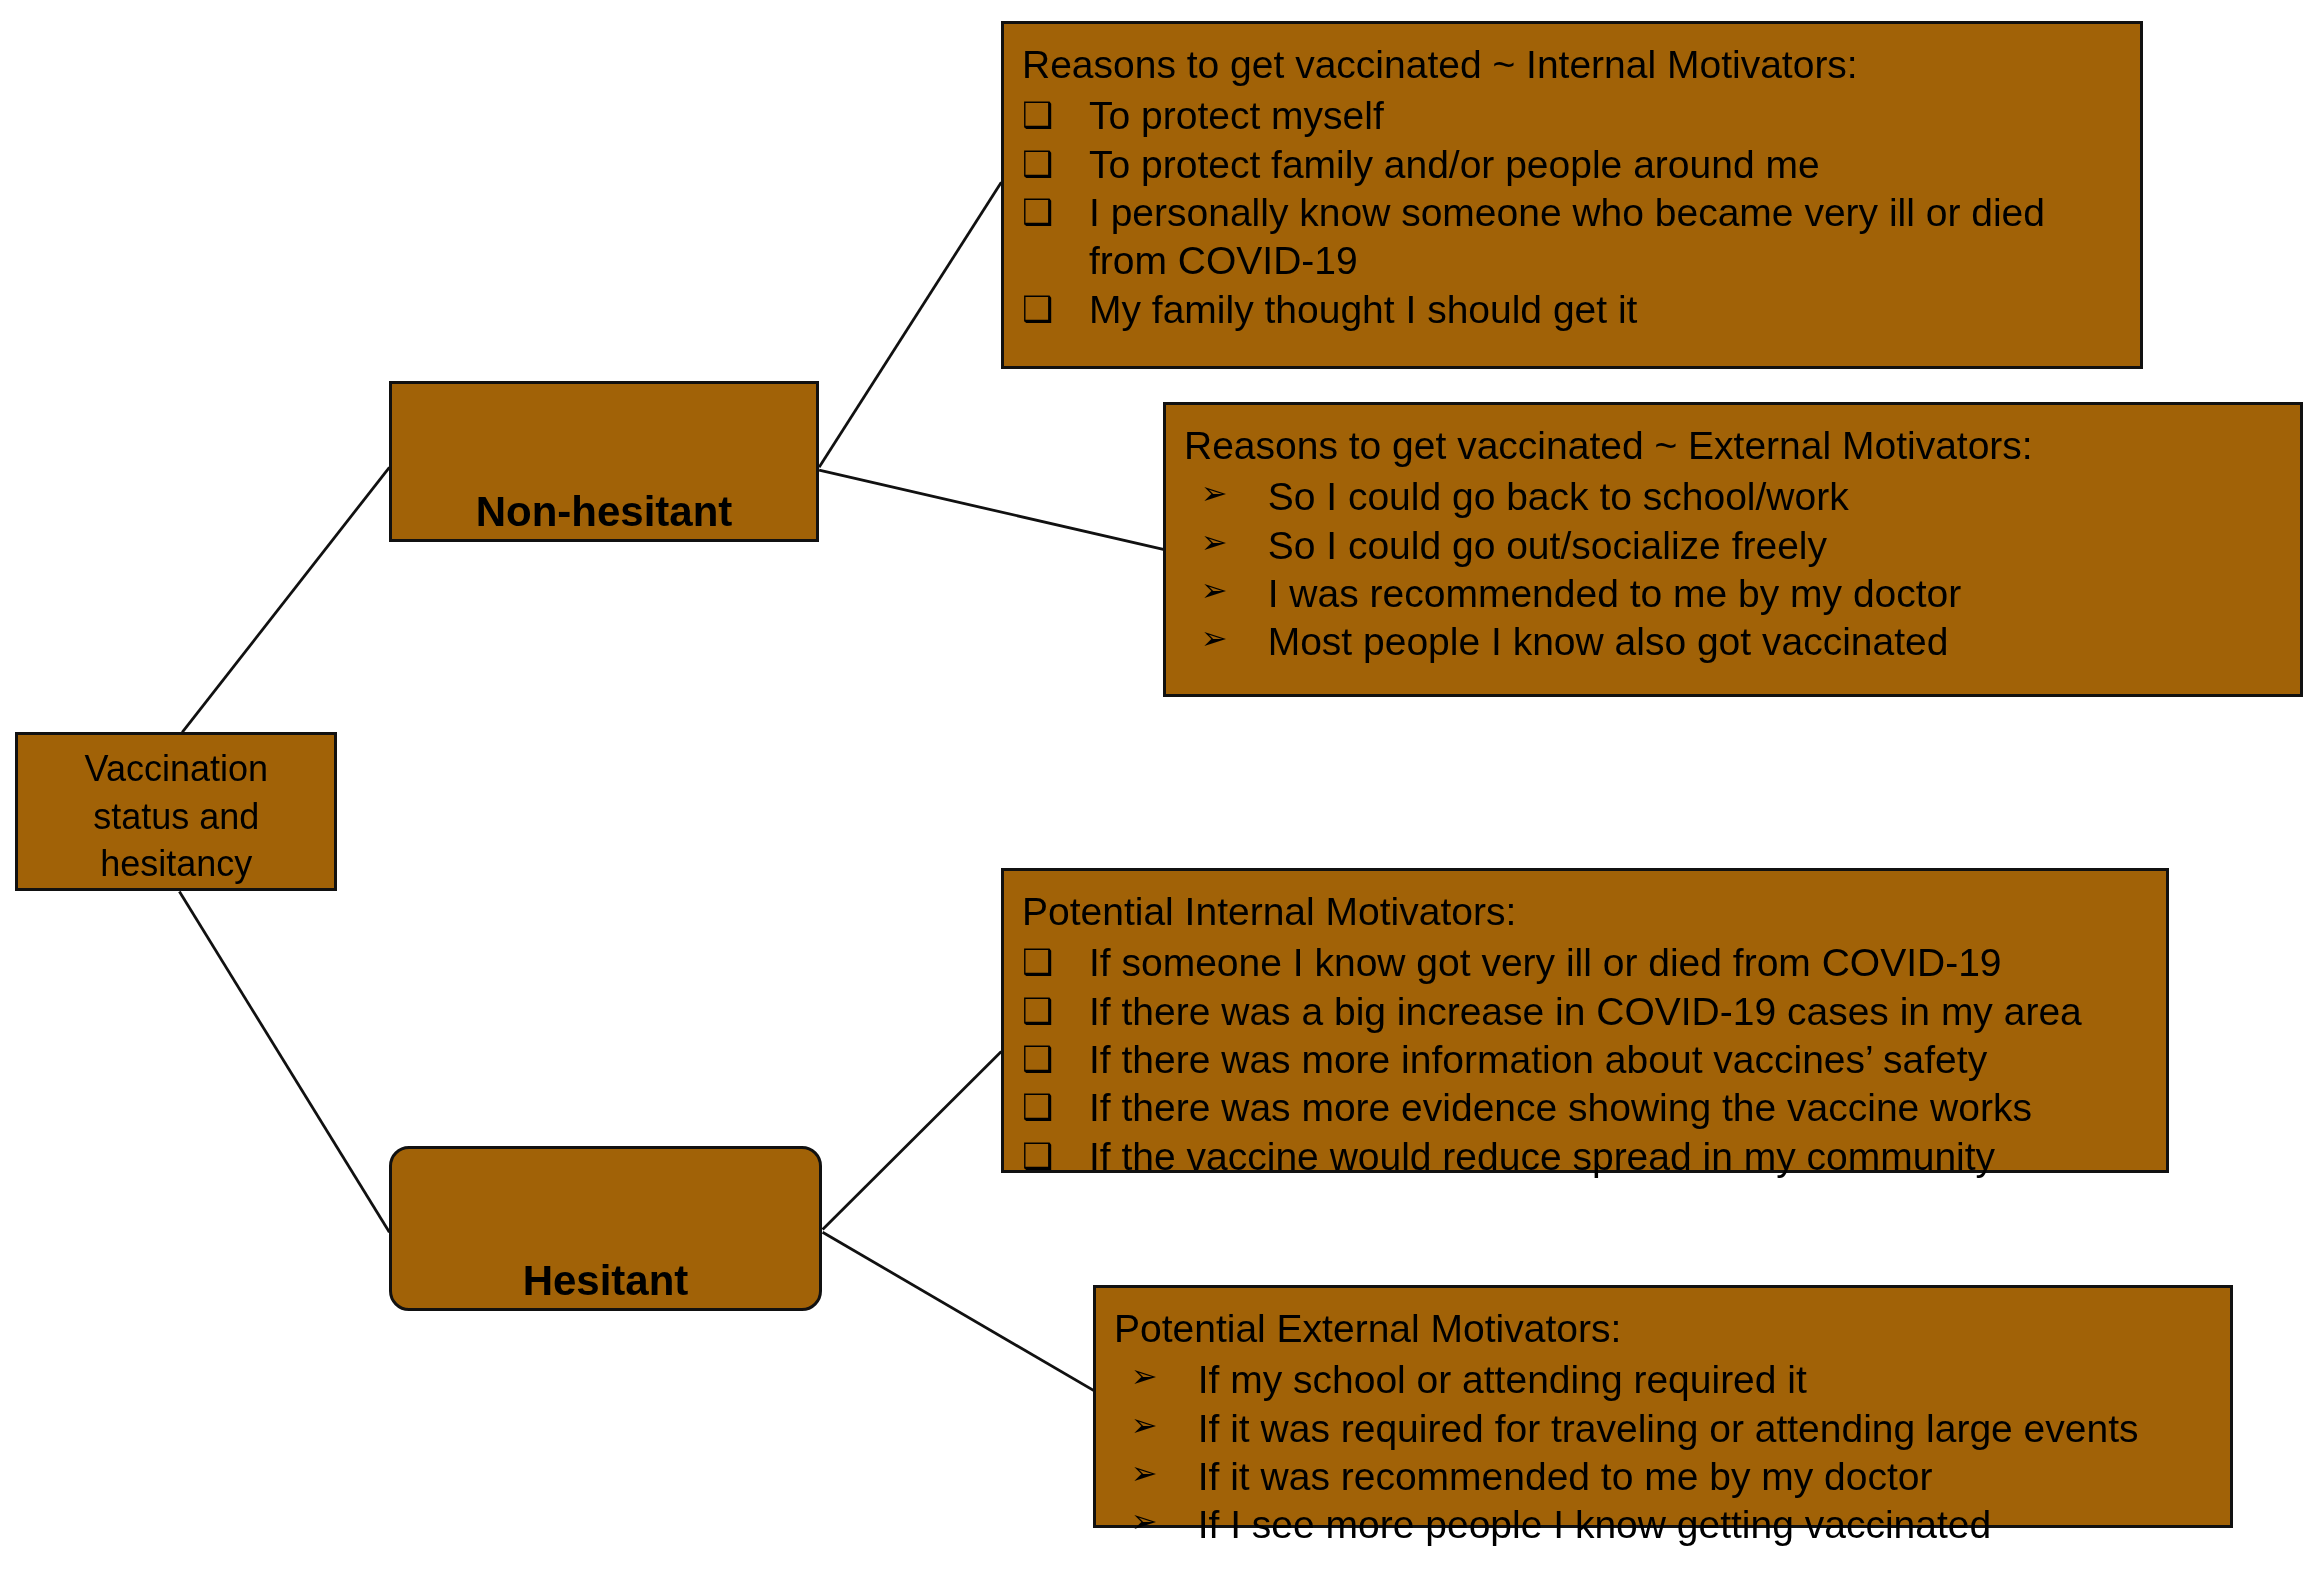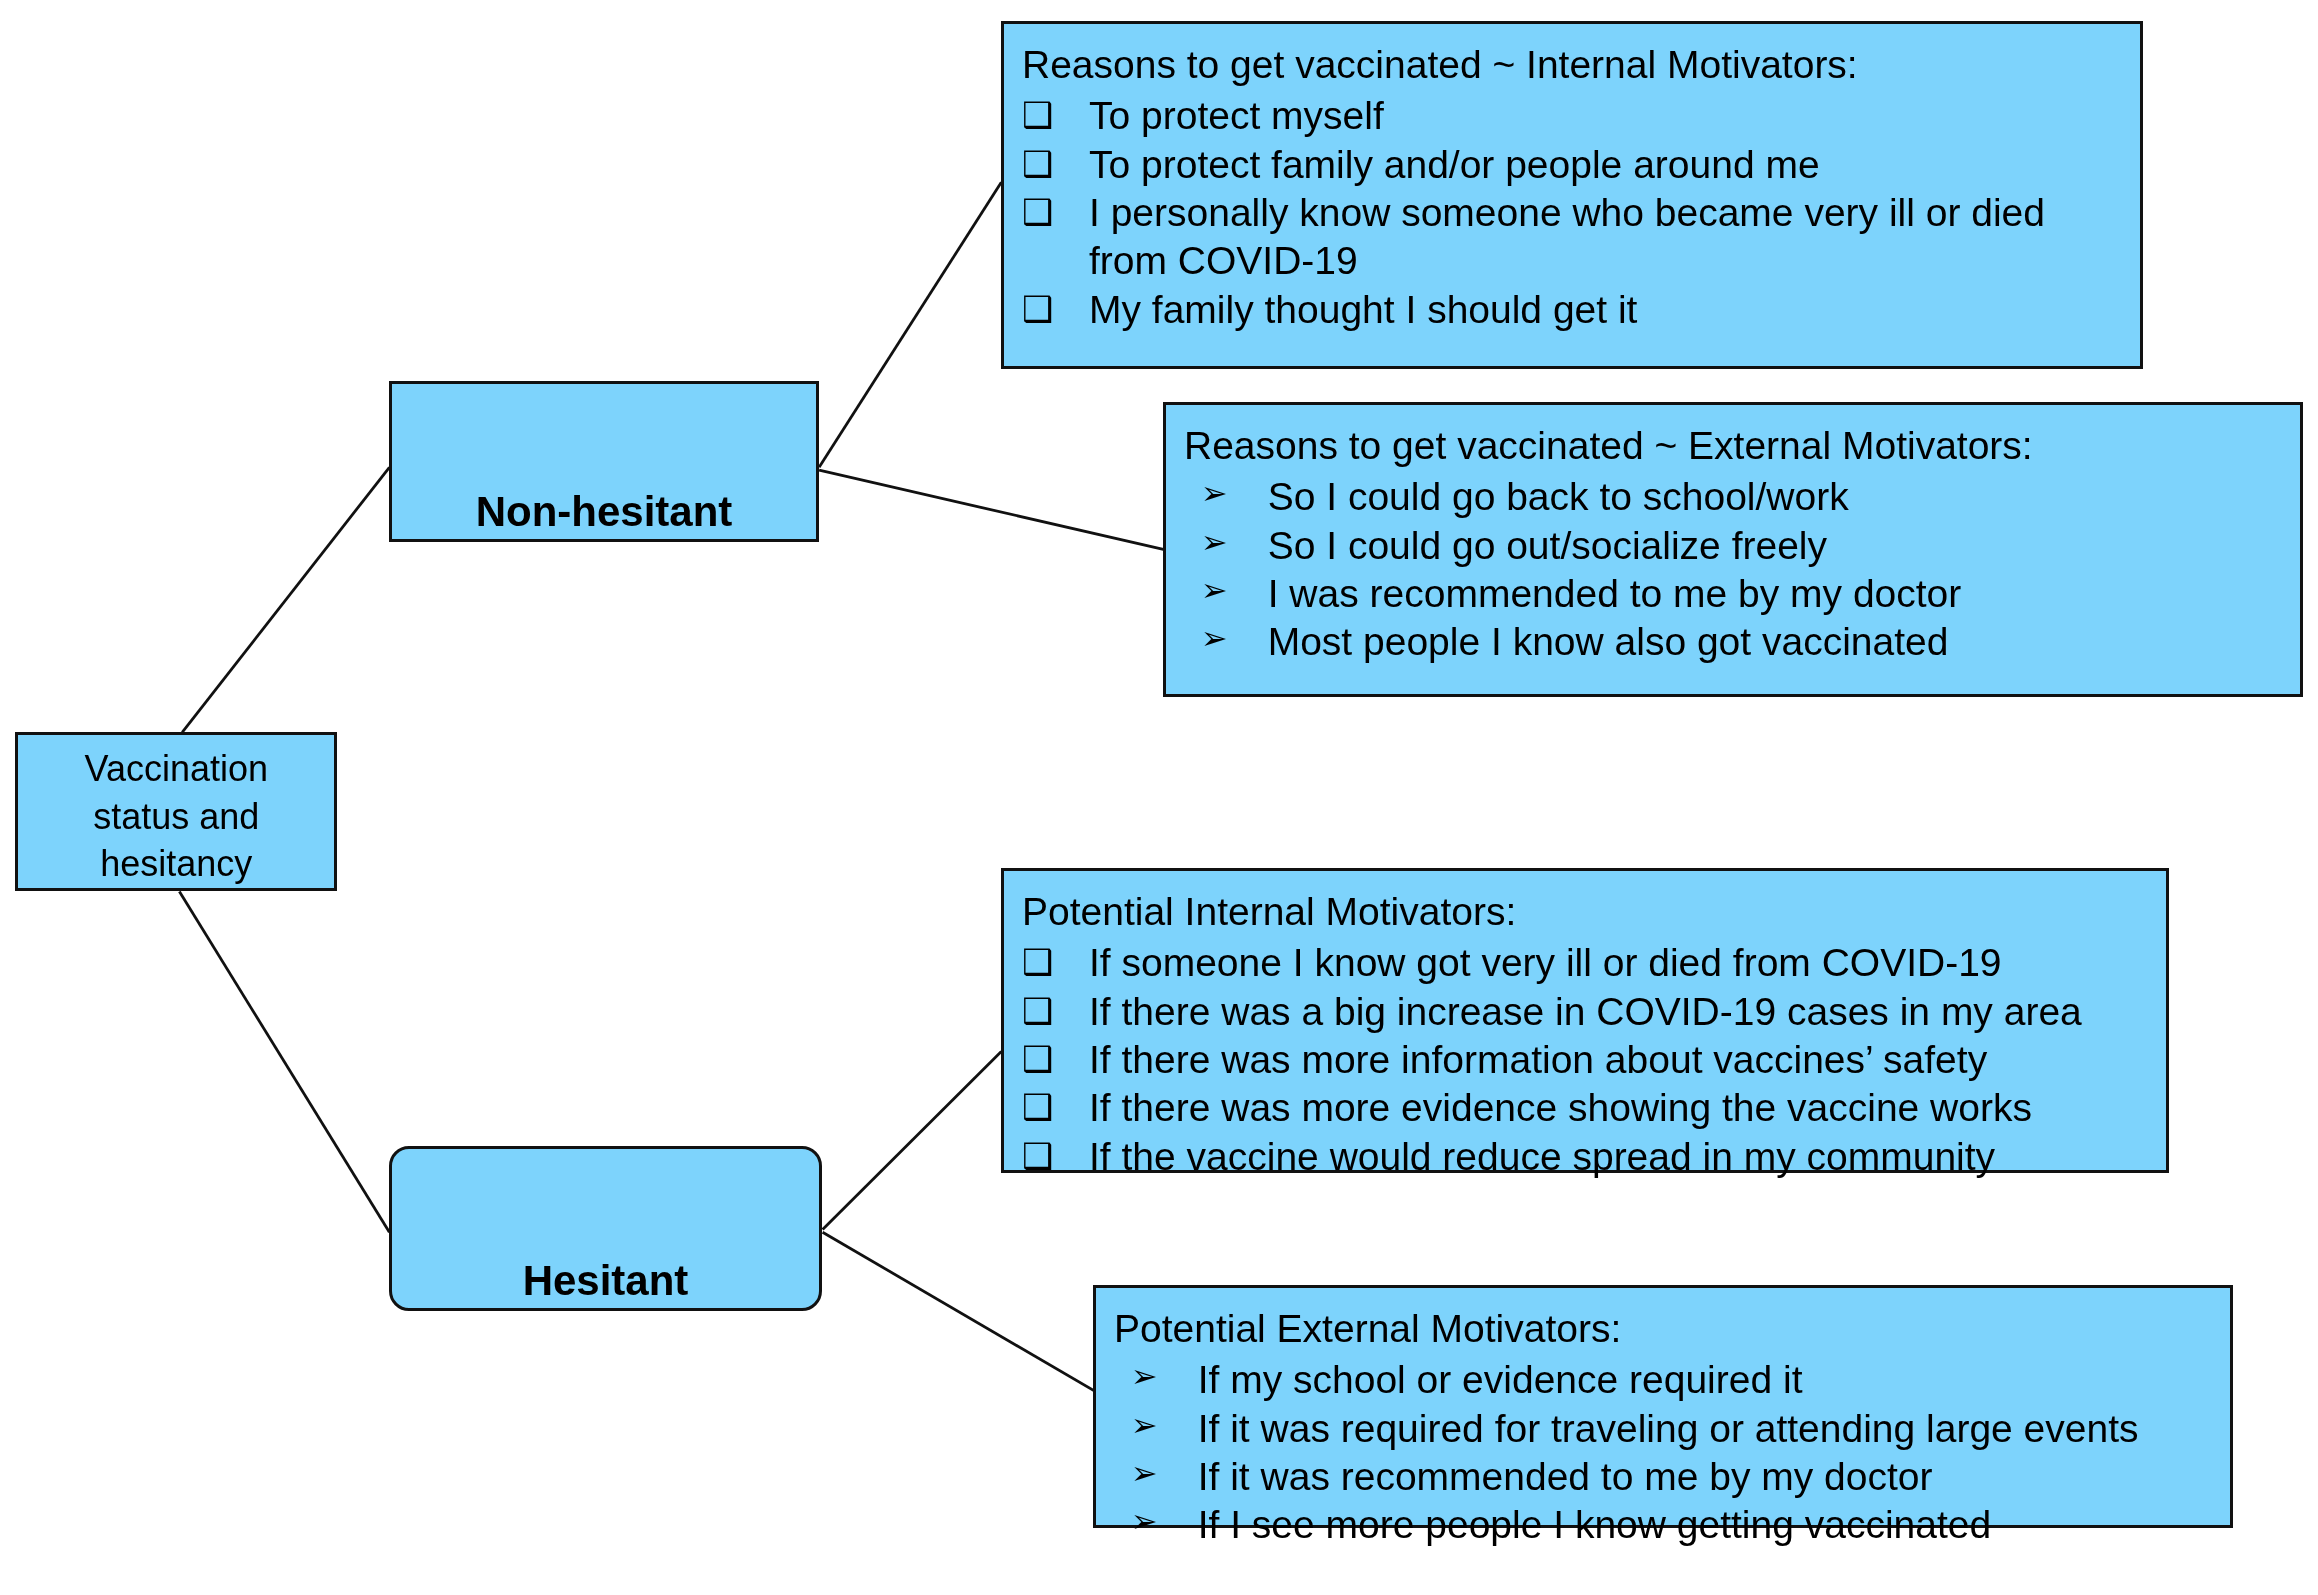--- a/index.html
+++ b/index.html
@@ -1,20 +1,20 @@
 <!DOCTYPE html>
 <html style="font-size:11px"><head>
 <meta charset="utf-8">
 <style>
   html,body{margin:0;padding:0;background:#ffffff;}
   body{width:2319px;height:1596px;position:relative;overflow:hidden;
        font-family:"Liberation Sans","DejaVu Sans",sans-serif;color:#000;}
   #canvas{position:absolute;left:0;top:0;width:2319px;height:1596px;}
   svg.edges{position:absolute;left:0;top:0;width:2319px;height:1596px;pointer-events:none;}
-  .node{position:absolute;box-sizing:border-box;border:3.5px solid #111;background:#7dd3fc;}
+  .node{position:absolute;box-sizing:border-box;border:3.5px solid #111;background:#a16207;}
   .node.center{display:flex;align-items:flex-end;justify-content:center;text-align:center;}
   .node .title{font-size:36px;line-height:1.32;font-weight:400;}
   .node .title.bold{font-weight:700;font-size:42px;}
   .listbox{padding:18px 15.3px 12.5px 18px;}
   .listbox .heading{font-size:39px;line-height:1.18;margin:0 0 4.2px 0;white-space:nowrap;}
   .listbox ul{list-style:none;margin:0;padding:0;}
   .listbox li{display:flex;align-items:flex-start;font-size:39px;line-height:1.24;margin:0;}
   .listbox li .bullet{flex:0 0 auto;width:67px;text-align:left;font-size:35px;line-height:1.30;}
   .listbox li .bullet.arrow{font-size:32px;padding-left:16.7px;width:67px;}
   .listbox li .txt{flex:1 1 auto;}
@@ -123,21 +123,21 @@
         <span class="txt">If the vaccine would reduce spread in my community</span>
       </li>
     </ul>
   </div>
 
   <div class="node listbox" style="left:1093px;top:1285px;width:1140px;height:243px;">
     <div class="heading">Potential External Motivators:</div>
     <ul>
       <li>
         <span class="bullet arrow">➢</span>
-        <span class="txt">If my school or evidence required it</span>
+        <span class="txt">If my school or attending required it</span>
       </li>
       <li>
         <span class="bullet arrow">➢</span>
         <span class="txt">If it was required for traveling or attending large events</span>
       </li>
       <li>
         <span class="bullet arrow">➢</span>
         <span class="txt">If it was recommended to me by my doctor</span>
       </li>
       <li>

